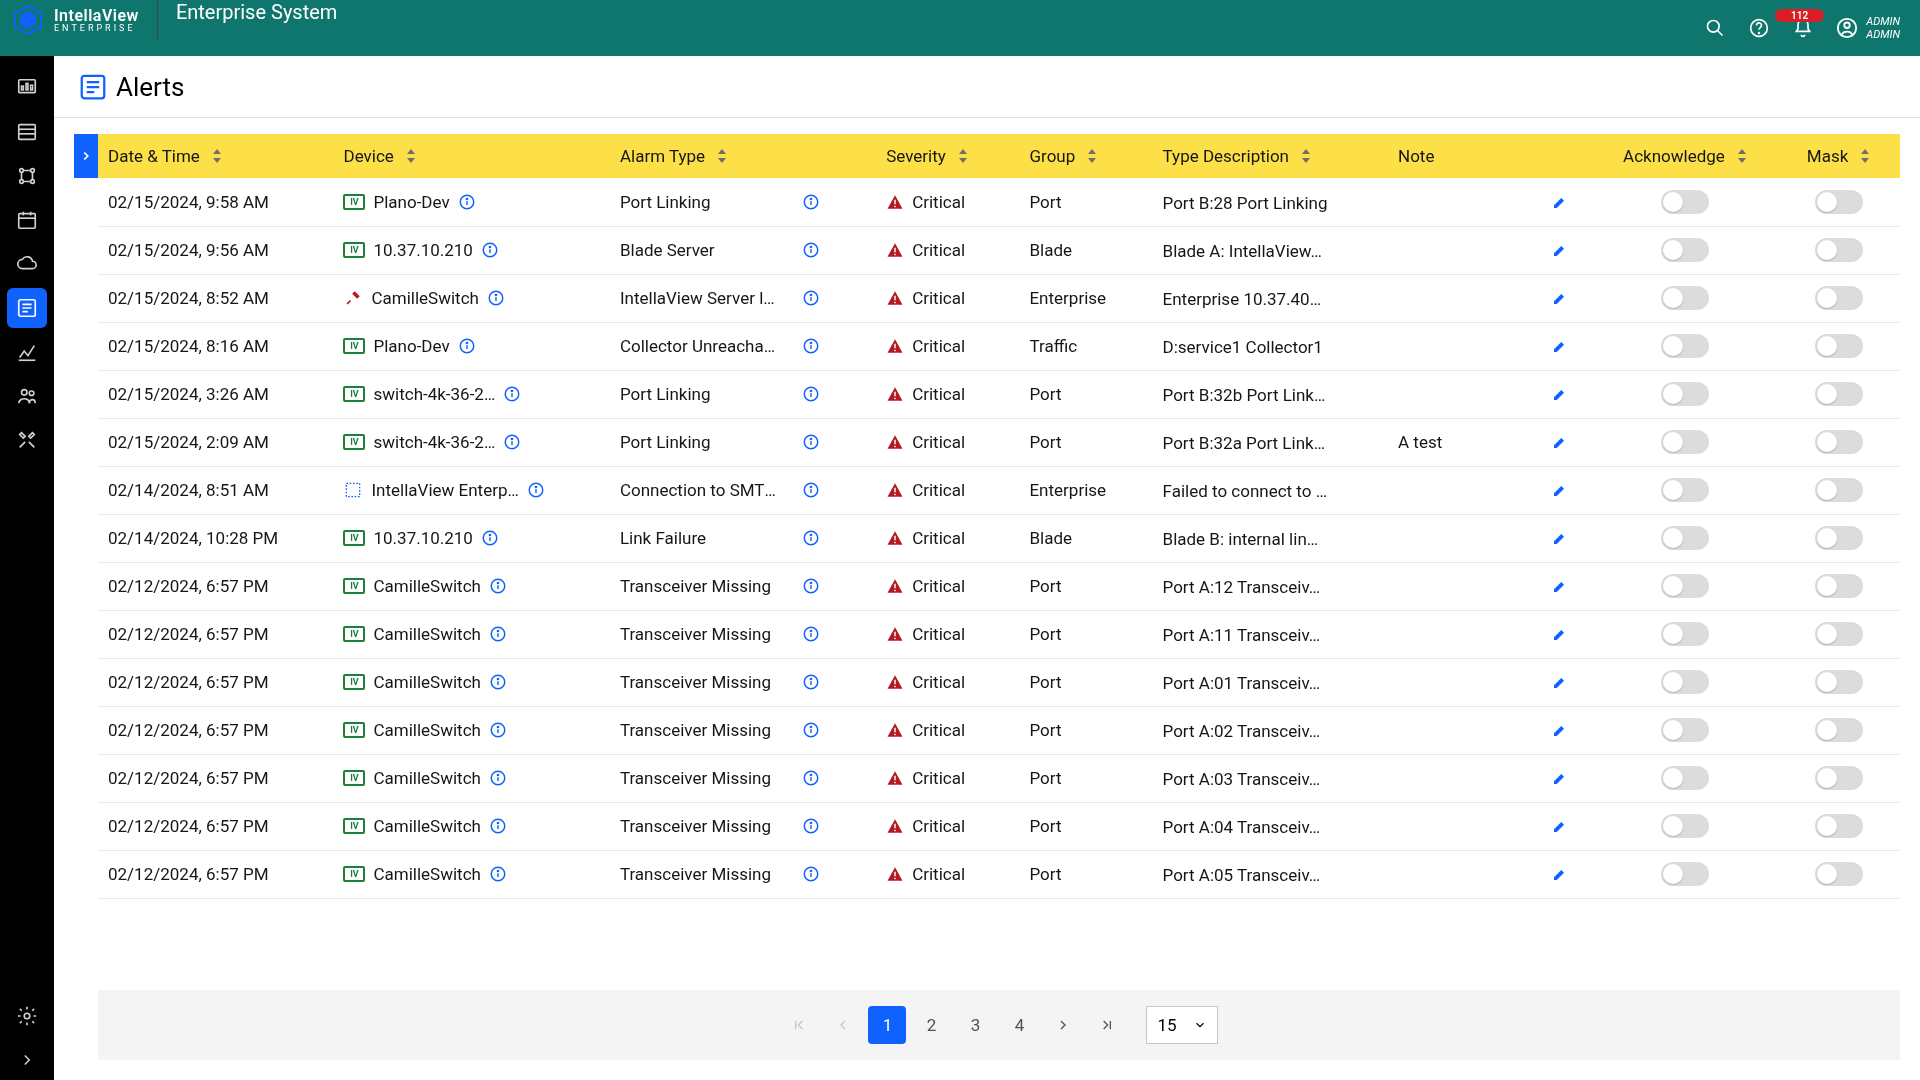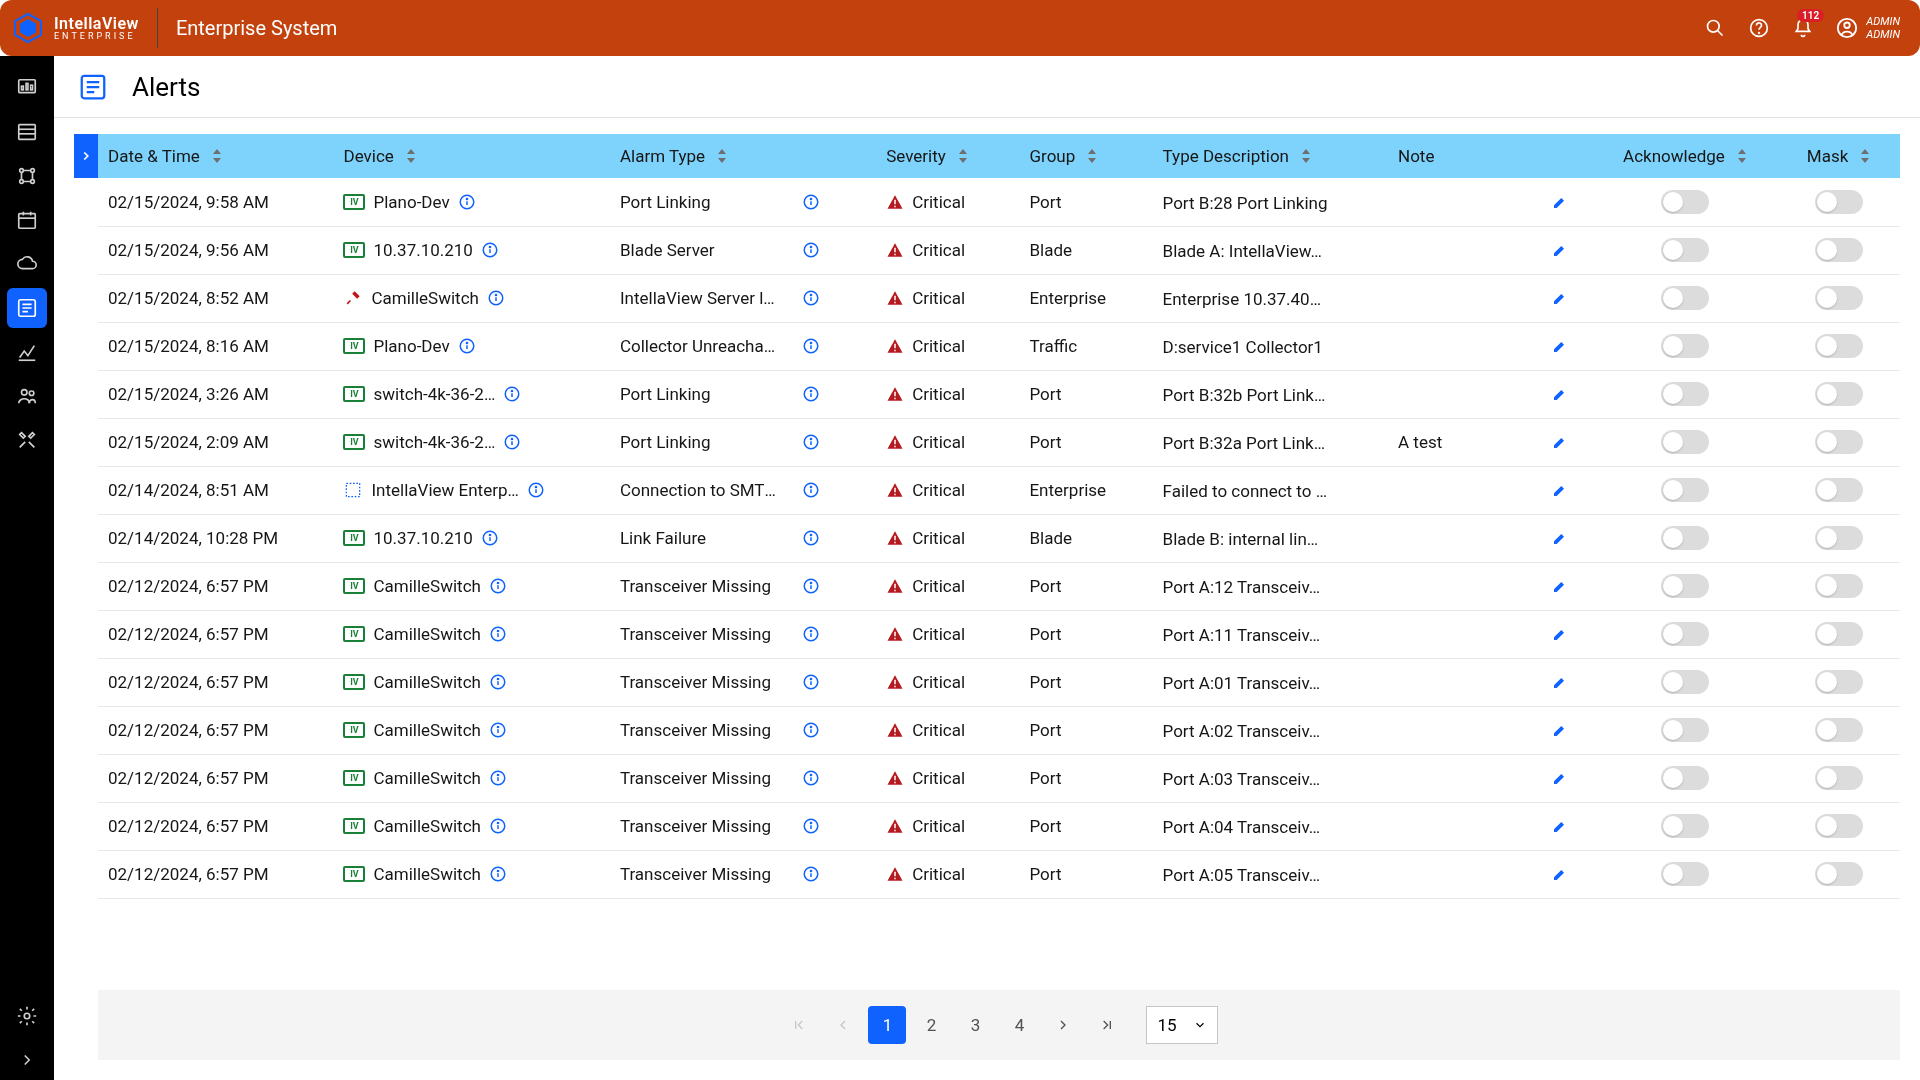--- a/index.html
+++ b/index.html
@@ -1,48 +1,48 @@
 <!DOCTYPE html>
 <html><head>
 <meta charset="utf-8">
 <style>
 * { margin:0; padding:0; box-sizing:border-box; font-family: -apple-system, BlinkMacSystemFont, "Segoe UI", Roboto, Arial, sans-serif; }
 html,body{width:1920px;height:1080px;overflow:hidden;background:#fff;}
-.topbar{height:56px;background:#c2410c;display:flex;align-items:center;color:#fff;padding:0 12px;border-radius:12px;}
+.topbar{height:56px;background:#0f766e;display:flex;color:#fff;padding:0 12px;}
 .logo-box{display:flex;align-items:center;gap:10px;padding-right:18px;border-right:1px solid #444;height:40px;}
 .logo-icon{width:32px;height:32px;}
 .logo-text{display:flex;flex-direction:column;line-height:1;}
 .logo-name{font-size:16px;font-weight:600;letter-spacing:0.5px;}
 .logo-sub{font-size:9px;letter-spacing:3px;}
 .app-title{font-size:20px;font-weight:400;margin-left:18px;}
 .top-spacer{flex:1;}
 .top-icons{display:flex;align-items:center;gap:22px;margin-right:8px;}
 .top-icon{width:22px;height:22px;display:flex;align-items:center;justify-content:center;cursor:pointer;color:#fff;}
 .bell-wrap{position:relative;}
-.bell-badge{position:absolute;top:-8px;right:-10px;background:#da1e28;color:#fff;font-size:10px;padding:1px 5px;border-radius:8px;font-weight:600;}
+.bell-badge{position:absolute;top:-8px;right:-10px;background:#da1e28;color:#fff;font-size:10px;padding:1px 16px;border-radius:8px;font-weight:600;}
 .user-block{display:flex;align-items:center;gap:8px;}
 .user-lines{display:flex;flex-direction:column;font-size:11px;line-height:1.2;text-align:right;font-style:italic;}
 .shell{display:flex;height:calc(1080px - 56px);}
 .sidebar{width:54px;background:#000;display:flex;flex-direction:column;align-items:center;padding-top:12px;gap:4px;}
 .side-item{width:40px;height:40px;border-radius:6px;display:flex;align-items:center;justify-content:center;cursor:pointer;color:#d0d0d0;}
 .side-item.active{background:#0f62fe;color:#fff;}
 .side-spacer{flex:1;}
 .main{flex:1;display:flex;flex-direction:column;background:#fff;}
 .page-head{height:62px;border-bottom:1px solid #e0e0e0;display:flex;align-items:center;padding:0 24px;position:relative;}
-.page-title-box{display:flex;align-items:center;gap:24px;text-align:center;}
+.page-title-box{display:flex;align-items:center;gap:8px;text-align:center;}
 .page-title-icon{color:#0f62fe;}
 .page-title{font-size:26px;font-weight:400;}
 .tabs{position:absolute;left:50%;transform:translateX(-50%);display:flex;gap:36px;height:100%;align-items:flex-end;}
 .tab{font-size:18px;color:#6f6f6f;padding-bottom:16px;cursor:pointer;position:relative;}
 .tab.active{color:#0f62fe;font-weight:500;}
 .tab.active::after{content:"";position:absolute;bottom:0;left:0;right:0;height:3px;background:#0f62fe;}
 .table-wrap{flex:1;padding:16px 20px 0 20px;position:relative;display:flex;flex-direction:column;}
 .expand-btn{position:absolute;left:20px;top:16px;width:24px;height:44px;background:#0f62fe;color:#fff;display:flex;align-items:center;justify-content:center;cursor:pointer;border-radius:0;z-index:2;}
 table{width:100%;border-collapse:collapse;margin-left:24px;width:calc(100% - 24px);}
-thead{background:#7dd3fc;}
+thead{background:#fde047;}
 th{text-align:left;font-weight:400;font-size:17px;color:#161616;padding:12px 10px;white-space:nowrap;}
 .sort-icon{display:inline-flex;flex-direction:column;margin-left:6px;vertical-align:middle;color:#6f6f6f;}
 tbody tr{border-bottom:1px solid #e8e8e8;height:48px;}
 td{font-size:17px;color:#161616;padding:6px 10px;white-space:nowrap;}
 .device-cell{display:flex;align-items:center;gap:8px;}
 .dev-badge{width:22px;height:16px;border:2px solid #188038;border-radius:2px;display:inline-flex;align-items:center;justify-content:center;font-size:9px;font-weight:700;color:#188038;}
 .dev-special{width:20px;height:20px;}
 .info-icon{color:#0f62fe;cursor:pointer;flex-shrink:0;}
 .sev-cell{display:flex;align-items:center;gap:8px;}
 .sev-icon{color:#b4191f;}

